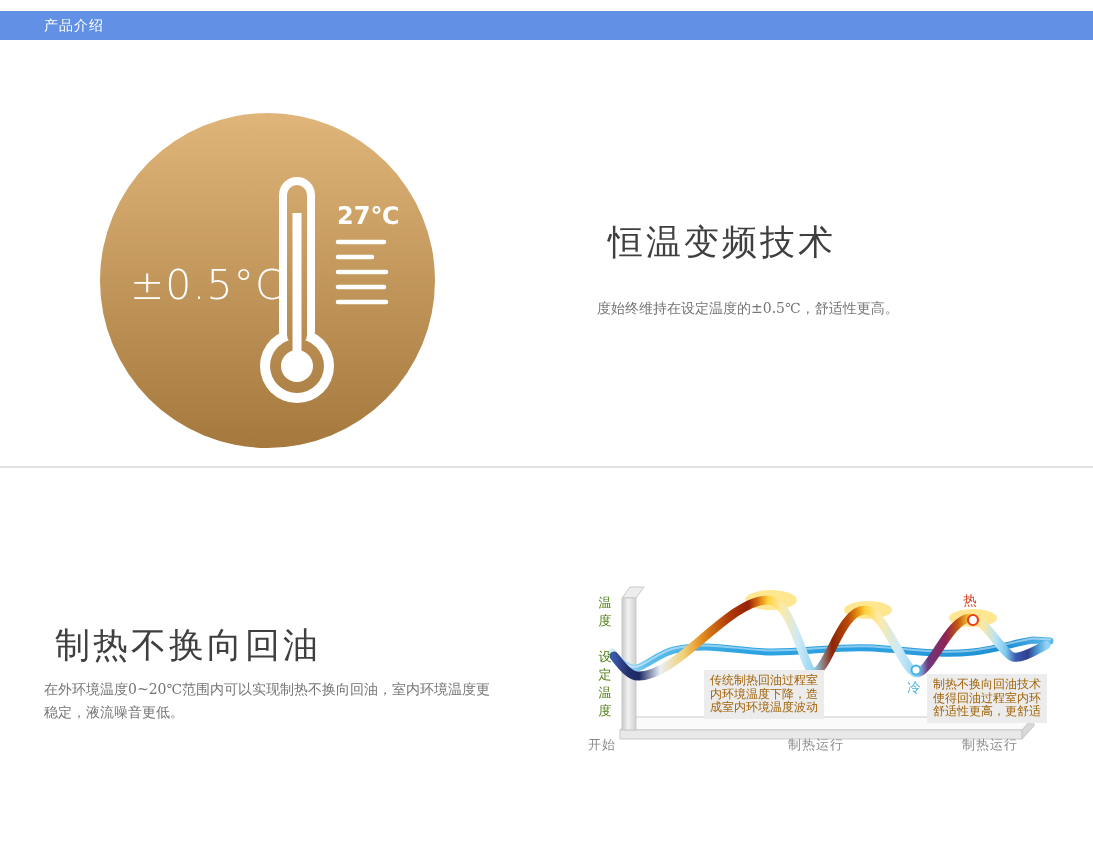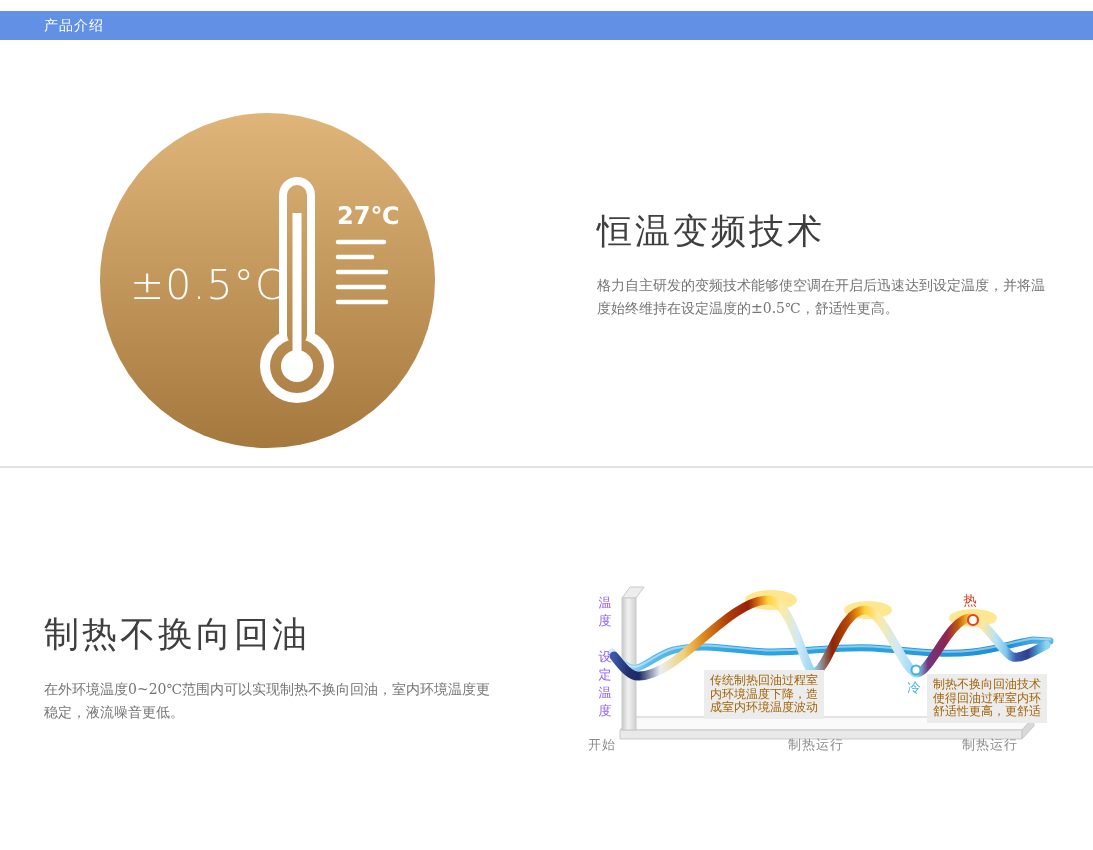--- a/index.html
+++ b/index.html
@@ -1,31 +1,31 @@
 <!DOCTYPE html>
 <html><head>
 <meta charset="utf-8">
 <style>
   html,body{margin:0;padding:0;background:#fff;}
   .page{position:relative;width:1093px;height:850px;background:#ffffff;overflow:hidden;
         font-family:"DejaVu Serif","Liberation Serif",serif;}
   .header-bar{position:absolute;left:0;top:11px;width:1093px;height:29px;background:#6190e4;padding-left:7px;}
   .header-bar .title{display:block;padding-left:37px;line-height:29px;font-size:14px;color:#ffffff;letter-spacing:1px;}
   .badge{position:absolute;left:100px;top:113px;width:335px;height:335px;}
-  .h-feature{position:absolute;margin:0;font-size:35px;font-weight:400;color:#3f3f3f;letter-spacing:3px;line-height:42px;}
+  .h-feature{position:absolute;margin:11px;font-size:35px;font-weight:400;color:#3f3f3f;letter-spacing:3px;line-height:42px;}
   #heading1{left:597px;top:210px;}
   #heading2{left:44px;top:613px;}
   .para{position:absolute;margin:0;font-size:14px;line-height:23px;color:#757575;}
   #para1{left:597px;top:274px;width:470px;}
   #para2{left:44px;top:678px;width:470px;}
   .divider{position:absolute;left:0;top:466px;width:1093px;height:2px;background:#e0e0e0;}
   .chart{position:absolute;left:588px;top:578px;width:480px;height:185px;
          font-family:"DejaVu Sans","Liberation Sans",sans-serif;}
   .chart svg{position:absolute;left:0;top:0;}
-  .ylab{position:absolute;width:16px;font-size:13px;line-height:18px;color:#8b5cf6;text-align:center;word-break:break-all;}
+  .ylab{position:absolute;width:16px;font-size:13px;line-height:18px;color:#4d7c0f;text-align:center;word-break:break-all;}
   #ylab-top{left:9px;top:16px;}
   #ylab-bottom{left:9px;top:70px;}
   .xlab{position:absolute;top:158px;font-size:13px;color:#8a8a8a;letter-spacing:1px;white-space:nowrap;}
   #xlab-start{left:0;}
   #xlab-mid{left:200px;}
   #xlab-end{left:374px;}
   .annot{position:absolute;background:#ececec;color:#a16207;font-size:12px;line-height:13.6px;padding:4px 6px;}
   .annot div{white-space:nowrap;}
   #annot1{left:116px;top:92px;}
   #annot2{left:339px;top:96px;}
@@ -64,21 +64,21 @@
         <line x1="238" y1="174" x2="284" y2="174"></line>
         <line x1="238" y1="189" x2="286" y2="189"></line>
       </g>
       <text x="237" y="111" font-size="24" font-weight="bold" fill="#ffffff">27℃</text>
       <text x="30" y="186" font-size="41" font-weight="300" fill="#ffffff" letter-spacing="1">±0.5°C</text>
     </svg>
   </div>
 
   <h2 class="h-feature" id="heading1">恒温变频技术</h2>
   <p class="para" id="para1">
-    <span>格力自主研发的变频技术能够使空调在开启后迅速达到设定温度，并将温</span><br>
+    <br>
     <span>度始终维持在设定温度的±0.5℃，舒适性更高。</span>
   </p>
 
   <div class="divider"></div>
 
   <h2 class="h-feature" id="heading2">制热不换向回油</h2>
   <p class="para" id="para2">
     <span>在外环境温度0~20℃范围内可以实现制热不换向回油，室内环境温度更</span><br>
     <span>稳定，液流噪音更低。</span>
   </p>

